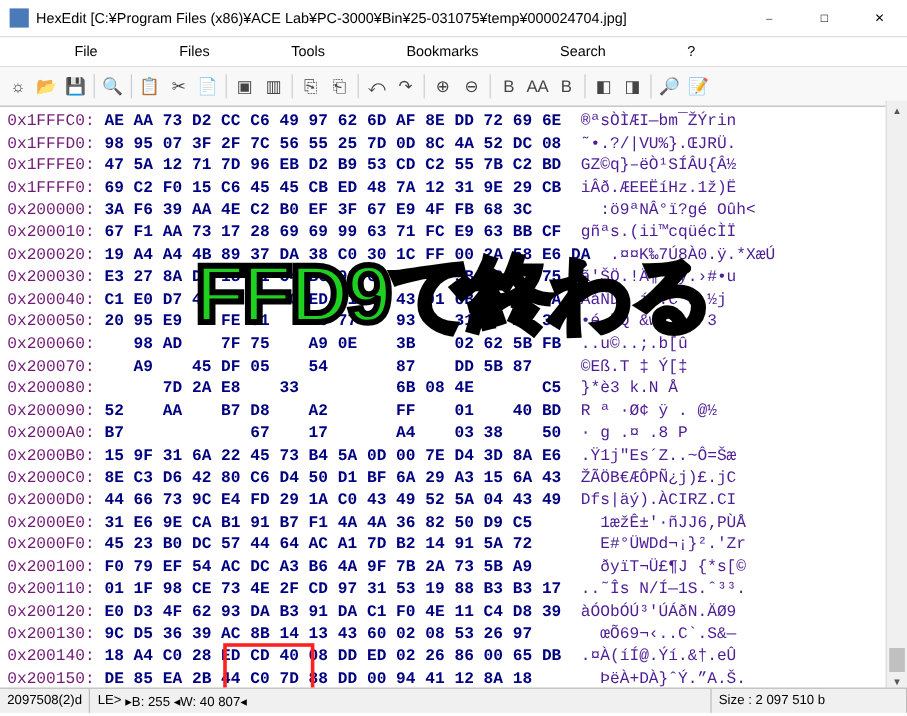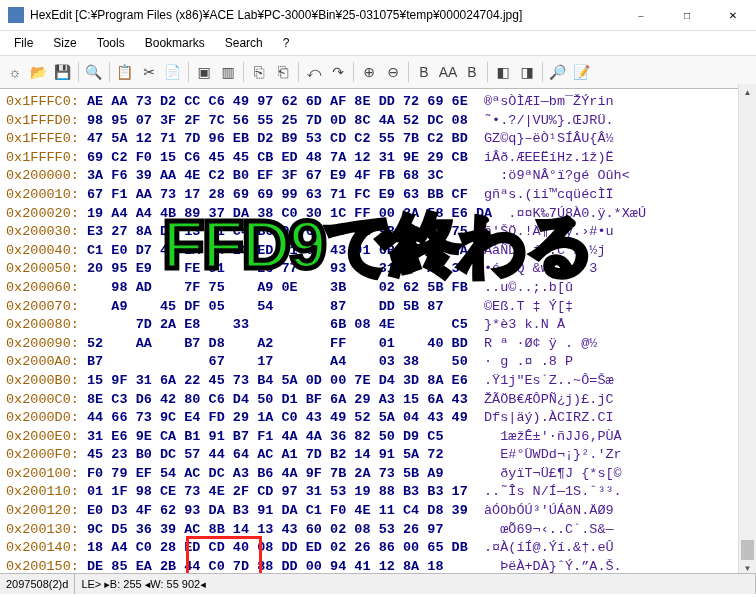--- a/index.html
+++ b/index.html
@@ -52,20 +52,21 @@
     display: flex;
     padding: 2px 6px;
     gap: 4px;
     border-bottom: 1px solid #ddd;
     font-size: 12px;
     height: 20px;
     align-items: center;
   }
   .menubar span {
     padding: 2px 8px;
+    margin-left: 48px;
   }
   .toolbar {
     display: flex;
     align-items: center;
     padding: 2px 4px;
     gap: 2px;
     border-bottom: 1px solid #bbb;
     height: 28px;
     background: #f8f8f8;
   }
@@ -88,21 +89,21 @@
     font-family: 'Courier New', monospace;
     font-size: 13.5px;
     line-height: 18.6px;
     white-space: pre;
     padding: 4px 6px;
     position: relative;
     color: #000080;
     letter-spacing: 0;
   }
   .hexrow { display: block; }
-  .addr { color: #a16207; }
+  .addr { color: #701a75; }
   .hx { color: #000080; font-weight: bold; }
   .asc { color: #4c1d95; }
   .selbytes {
     background: #0a246a;
     color: #fff;
   }
   .redbox {
     position: absolute;
     border: 3px solid #ff2020;
     pointer-events: none;
@@ -170,21 +171,21 @@
   <div class="title">HexEdit [C:¥Program Files (x86)¥ACE Lab¥PC-3000¥Bin¥25-031075¥temp¥000024704.jpg]</div>
   <div class="winbtns">
     <div class="winbtn">–</div>
     <div class="winbtn">□</div>
     <div class="winbtn">✕</div>
   </div>
 </div>
 
 <div class="menubar">
   <span>File</span>
-  <span>Size</span>
+  <span>Files</span>
   <span>Tools</span>
   <span>Bookmarks</span>
   <span>Search</span>
   <span>?</span>
 </div>
 
 <div class="toolbar" id="toolbar">
     <div class="tbtn">☼</div>
     <div class="tbtn">📂</div>
     <div class="tbtn">💾</div>
@@ -227,15 +228,16 @@
 </div>
 
 <div class="overlay">FFD9で終わる</div>
 
 <div class="redbox" id="redbox" style="left: 186px; top: 536px; width: 70px; height: 36px;"></div>
 
 <div class="statusbar">
   <div class="cell">2097508(2)d</div>
   <div class="cell" style="flex:1">
     <span>LE&gt;</span>&nbsp;
-    <span>▸B: 255 ◂W: 55 902◂</span>
+    <span>▸B: 255 ◂W: 40 807◂</span>
   </div>
+  <div class="cell" style="width:150px">Size : 2 097 510 b</div>
 </div>
 
 </body></html>

